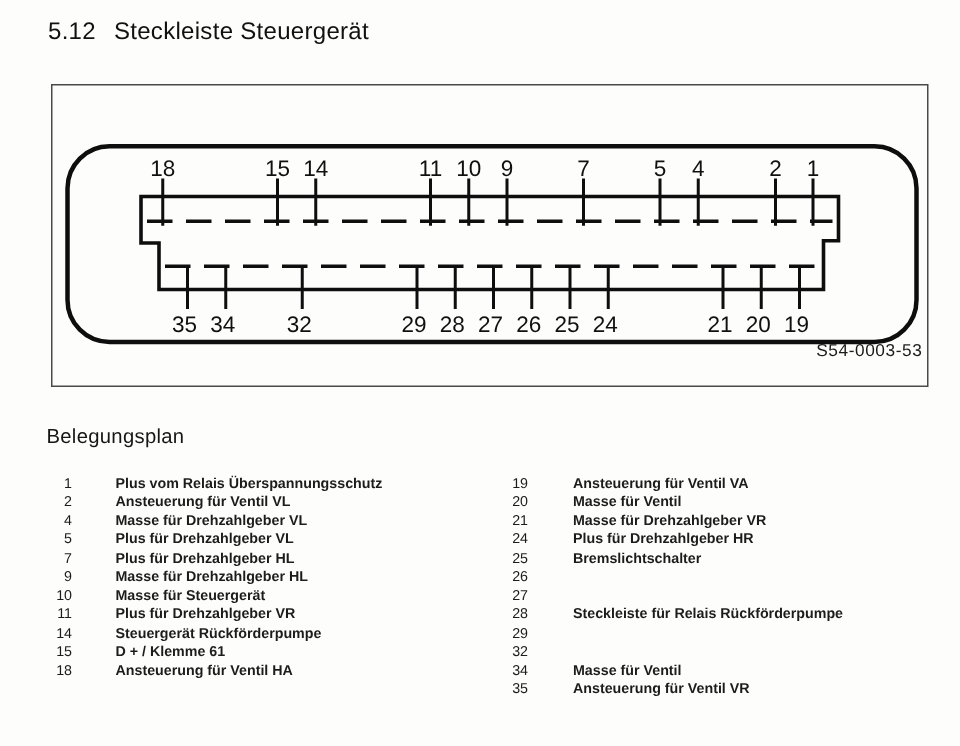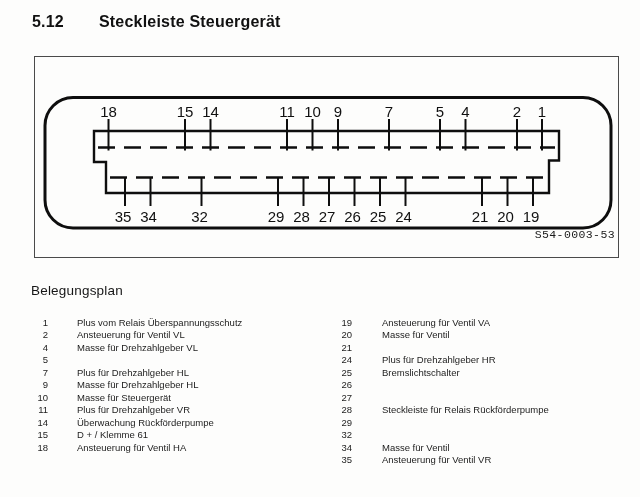--- a/index.html
+++ b/index.html
@@ -3,47 +3,47 @@
 <meta charset="utf-8">
 <style>
   html,body{margin:0;padding:0;}
   body{
     width:640px;height:497px;position:relative;overflow:hidden;
     background:#fdfdfc;color:#161616;
     font-family:"Liberation Sans","DejaVu Sans",sans-serif;
     -webkit-font-smoothing:antialiased;
   }
   .heading{
-    position:absolute;left:32px;top:13px;display:flex;gap:35px;
-    font-size:16px;font-weight:bold;letter-spacing:.2px;color:#111;
+    position:absolute;left:32px;top:13px;display:flex;gap:12px;
+    font-size:16px;font-weight:normal;letter-spacing:.2px;color:#111;
   }
   .figure-box{
     position:absolute;left:34px;top:56px;width:583px;height:200px;
     border:1px solid #4a4a4a;background:#fdfdfc;
   }
   .figure-box svg{position:absolute;left:0;top:0;}
   .figure-code{
     position:absolute;right:3px;top:171px;
     font-size:11.5px;letter-spacing:.4px;color:#1b1b1b;
-    font-family:Liberation Mono, monospace;
+    font-family:Liberation Sans, sans-serif;
   }
   .list-heading{
     position:absolute;left:31px;top:283px;
     font-size:13.5px;color:#161616;letter-spacing:.2px;
   }
   .assign-col{
     position:absolute;top:317px;
     font-size:9.5px;line-height:12.45px;color:#1c1c1c;
   }
   .assign-col.left{left:30px;width:295px;}
   .assign-col.right{left:334px;width:300px;}
   .assign-row{display:grid;grid-template-columns:18px auto;column-gap:29px;}
   .assign-col.right .assign-row{column-gap:30px;}
   .assign-row .num{text-align:right;}
-  .assign-row .lbl{white-space:nowrap;}
+  .assign-row .lbl{white-space:nowrap;font-weight:bold;}
   text{font-family:"Liberation Sans","DejaVu Sans",sans-serif;fill:#101010;}
 </style>
 </head>
 <body>
 
 <div class="heading">
   <span>5.12</span>
   <span>Steckleiste Steuergerät</span>
 </div>
 
@@ -119,40 +119,41 @@
     <div class="assign-row">
       <span class="num">2</span>
       <span class="lbl">Ansteuerung für Ventil VL</span>
     </div>
     <div class="assign-row">
       <span class="num">4</span>
       <span class="lbl">Masse für Drehzahlgeber VL</span>
     </div>
     <div class="assign-row">
       <span class="num">5</span>
+      <span class="lbl">Plus für Drehzahlgeber VL</span>
     </div>
     <div class="assign-row">
       <span class="num">7</span>
       <span class="lbl">Plus für Drehzahlgeber HL</span>
     </div>
     <div class="assign-row">
       <span class="num">9</span>
       <span class="lbl">Masse für Drehzahlgeber HL</span>
     </div>
     <div class="assign-row">
       <span class="num">10</span>
       <span class="lbl">Masse für Steuergerät</span>
     </div>
     <div class="assign-row">
       <span class="num">11</span>
       <span class="lbl">Plus für Drehzahlgeber VR</span>
     </div>
     <div class="assign-row">
       <span class="num">14</span>
-      <span class="lbl">Überwachung Rückförderpumpe</span>
+      <span class="lbl">Steuergerät Rückförderpumpe</span>
     </div>
     <div class="assign-row">
       <span class="num">15</span>
       <span class="lbl">D + / Klemme 61</span>
     </div>
     <div class="assign-row">
       <span class="num">18</span>
       <span class="lbl">Ansteuerung für Ventil HA</span>
     </div>
   </div>
@@ -160,20 +161,21 @@
     <div class="assign-row">
       <span class="num">19</span>
       <span class="lbl">Ansteuerung für Ventil VA</span>
     </div>
     <div class="assign-row">
       <span class="num">20</span>
       <span class="lbl">Masse für Ventil</span>
     </div>
     <div class="assign-row">
       <span class="num">21</span>
+      <span class="lbl">Masse für Drehzahlgeber VR</span>
     </div>
     <div class="assign-row">
       <span class="num">24</span>
       <span class="lbl">Plus für Drehzahlgeber HR</span>
     </div>
     <div class="assign-row">
       <span class="num">25</span>
       <span class="lbl">Bremslichtschalter</span>
     </div>
     <div class="assign-row">

